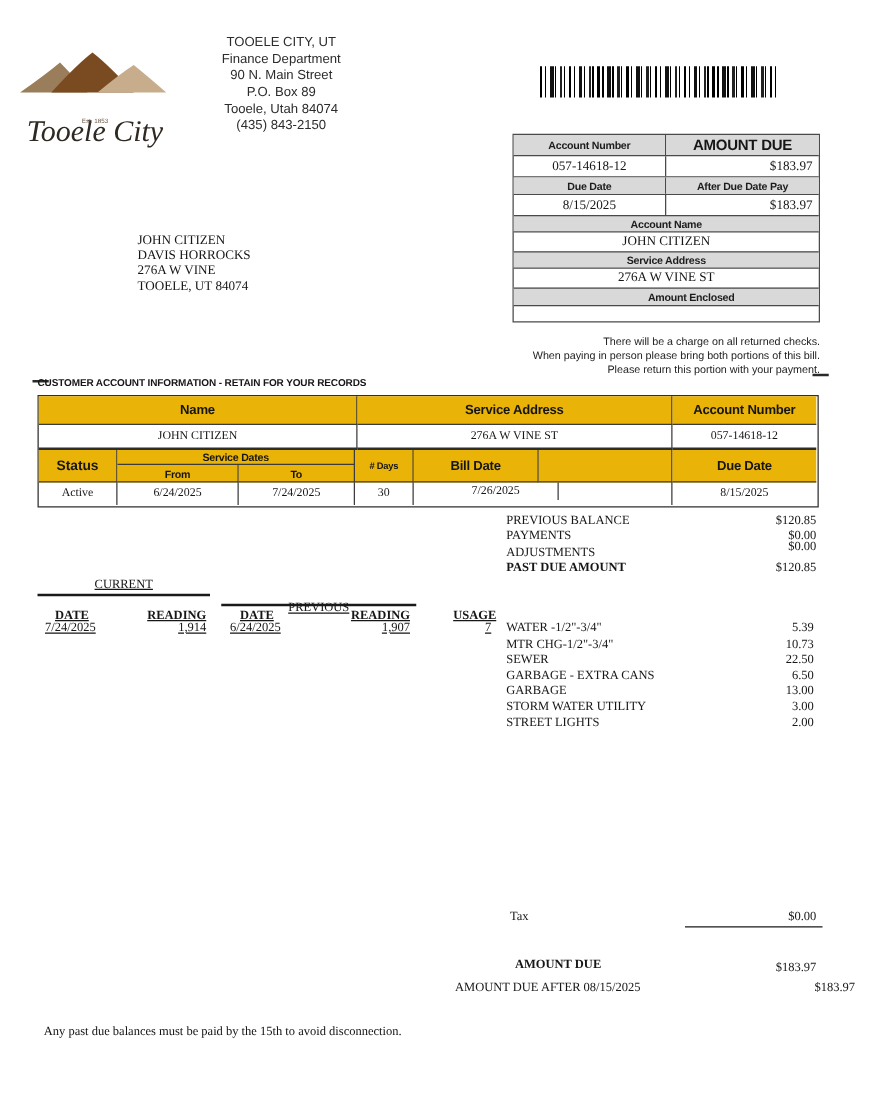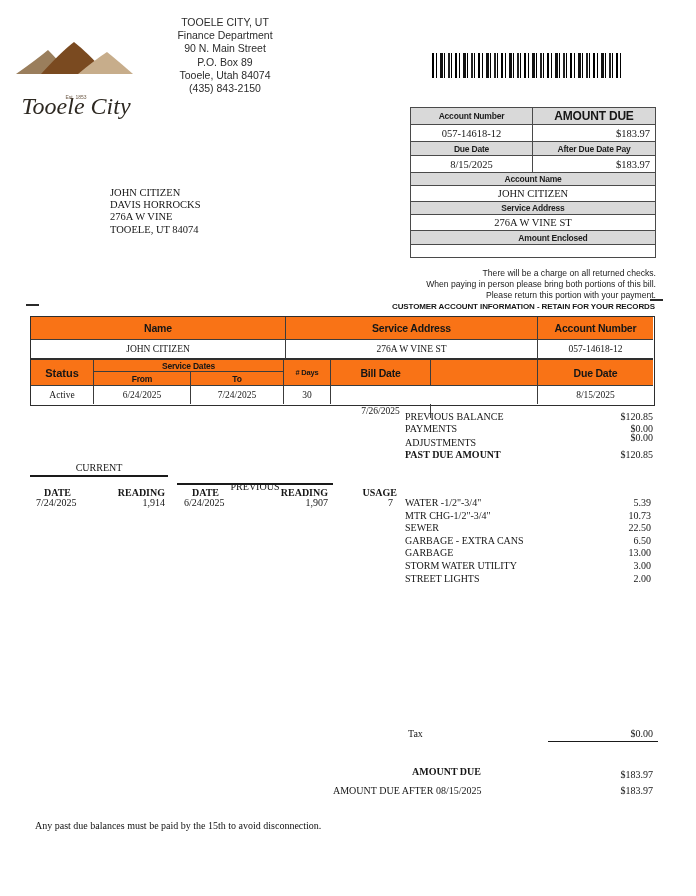--- a/index.html
+++ b/index.html
@@ -5,21 +5,21 @@
   * { margin:0; padding:0; box-sizing:border-box; }
   html,body { width:696px; height:896px; background:#ffffff; }
   body { font-family:"Liberation Sans", sans-serif; color:#161616; position:relative; }
   .page { position:absolute; left:0; top:0; width:696px; height:896px; background:#fff; overflow:hidden; }
   .abs { position:absolute; }
   .b { font-weight:bold; }
   .ctr { text-align:center; }
   .rt { text-align:right; }
 
   
-  .hdr-addr { left:130px; top:16px; width:190px; text-align:center; font-size:10.5px; line-height:13.2px; color:#2c2c2c; }
+  .hdr-addr { left:130px; top:28px; width:190px; text-align:center; font-size:10.5px; line-height:13.2px; color:#2c2c2c; }
   .logo-wrap { left:14px; top:36px; width:124px; height:70px; }
   .logo-name { position:absolute; left:0; top:32px; width:124px; text-align:center;
                font-family:"Liberation Serif", serif; font-style:italic; font-size:24px; color:#2e2922;margin-top:25px; }
   .logo-est { position:absolute; left:0; top:58px; width:124px; text-align:center; font-size:5px; color:#6e5b48; }
 
   
   .barcode { left:432px; top:53px; width:189px; height:25px;
     background: repeating-linear-gradient(90deg,
       #000 0 2px, #fff 2px 4px, #000 4px 5px, #fff 5px 8px,
       #111 8px 11px, #fff 11px 12px, #000 12px 13px, #fff 13px 16px,
@@ -40,41 +40,41 @@
   .rt-pad { justify-content:flex-end; padding-right:5px; }
 
   
   .mail { left:110px; top:187px; font-family:"Liberation Serif", serif; font-size:10.5px; line-height:12.2px; }
 
   
   .notes { left:300px; top:268px; width:356px; text-align:right; font-size:8.6px; line-height:11px; color:#222; }
 
   .dash { height:2px; background:#2a2a2a; }
 
-  .retain-title { left:30px; top:302px; width:625px; text-align:right; font-size:8px; font-weight:bold; letter-spacing:-0.1px; }
+  .retain-title { left:30px; top:302px; width:625px; text-align:left; font-size:8px; font-weight:bold; letter-spacing:-0.1px; }
 
   
   .acct-table { left:30px; top:316px; width:625px; height:90px; border:1.5px solid #2e2e2e; background:#fff; }
   .ct { position:absolute; display:flex; align-items:center; justify-content:center; border-color:#3c3c3c; }
-  .ct.gray { background:#f97316; }
+  .ct.gray { background:#eab308; }
   .ct.br { border-right:1px solid #3c3c3c; }
   .ct.bb { border-bottom:1px solid #3c3c3c; }
   .ct.bb2 { border-bottom:2px solid #2e2e2e; }
   .h10 { font-size:10.5px; font-weight:bold; letter-spacing:-0.2px; }
   .h8 { font-size:8.5px; font-weight:bold; letter-spacing:-0.2px; }
   .h7 { font-size:7.5px; font-weight:bold; letter-spacing:-0.2px; }
   .dv { font-family:"Liberation Serif", serif; font-size:9.5px; }
 
   
   .bal-row { left:405px; width:250px; height:12px; }
   .bal-label { position:absolute; left:0; top:0; font-family:"Liberation Serif", serif; font-size:10px; }
   .bal-value { position:absolute; right:2px; top:0; font-family:"Liberation Serif", serif; font-size:10px; }
 
   
-  .rd { font-family:"Liberation Serif", serif; font-size:10px; }
+  .rd { font-family:"Liberation Serif", serif; font-size:10px;text-decoration:underline; }
   .rule { background:#1a1a1a; }
 
   
   .items { left:405px; top:497px; width:248px; }
   .item-row { display:flex; justify-content:space-between; height:12.6px; font-family:"Liberation Serif", serif; font-size:10px; }
   .item-amt { padding-right:2px; }
 
   
   .tot-label { font-family:"Liberation Serif", serif; font-size:10px; }
   .tot-value { font-family:"Liberation Serif", serif; font-size:10px; position:absolute; right:0; top:0; }
@@ -179,21 +179,21 @@
     <div class="ct gray br bb h8" style="left:160px; top:55px; width:93px; height:14px;">To</div>
     <div class="ct gray br bb h7" style="left:253px; top:43px; width:47px; height:26px;"># Days</div>
     <div class="ct gray br bb h10" style="left:300px; top:43px; width:100px; height:26px;">Bill Date</div>
     <div class="ct gray br bb" style="left:400px; top:43px; width:107px; height:26px;"></div>
     <div class="ct gray bb h10" style="left:507px; top:43px; width:115px; height:26px;">Due Date</div>
 
     <div class="ct br dv" style="left:0; top:69px; width:63px; height:18px;">Active</div>
     <div class="ct br dv" style="left:63px; top:69px; width:97px; height:18px;">6/24/2025</div>
     <div class="ct br dv" style="left:160px; top:69px; width:93px; height:18px;">7/24/2025</div>
     <div class="ct br dv" style="left:253px; top:69px; width:47px; height:18px;">30</div>
-    <div class="ct br dv" style="left:300px; top:69px; width:100px; height:14px;margin-top:18px;">7/26/2025</div>
+    <div class="ct br dv" style="left:316px; top:69px; width:100px; height:14px;">7/26/2025</div>
     <div class="ct br dv" style="left:400px; top:69px; width:107px; height:18px;"></div>
     <div class="ct dv" style="left:507px; top:69px; width:115px; height:18px;">8/15/2025</div>
   </div>
 
   <div class="abs bal-row" style="top:411px;">
     <span class="bal-label">PREVIOUS BALANCE</span>
     <span class="bal-value">$120.85</span>
   </div>
   <div class="abs bal-row" style="top:423px;">
     <span class="bal-label">PAYMENTS</span>
@@ -258,20 +258,20 @@
 
   <div class="abs tot-row" style="top:728px;">
     <span class="tot-label" style="position:absolute; left:78px;">Tax</span>
     <span class="tot-value">$0.00</span>
   </div>
   <div class="abs rule" style="left:548px; top:741px; width:110px; height:1px;"></div>
   <div class="abs tot-row" style="top:766px;">
     <span class="tot-label b" style="position:absolute; left:82px;">AMOUNT DUE</span>
     <span class="tot-value" style="top:3px;">$183.97</span>
   </div>
-  <div class="abs tot-row" style="top:785px;">
+  <div class="abs tot-row" style="top:785px;margin-left:31px;">
     <span class="tot-label" style="position:absolute; left:3px;">AMOUNT DUE AFTER 08/15/2025</span>
     <span class="tot-value">$183.97</span>
   </div>
 
   <div class="abs footer-note">Any past due balances must be paid by the 15th to avoid disconnection.</div>
 
 </div>
 
 </body></html>

